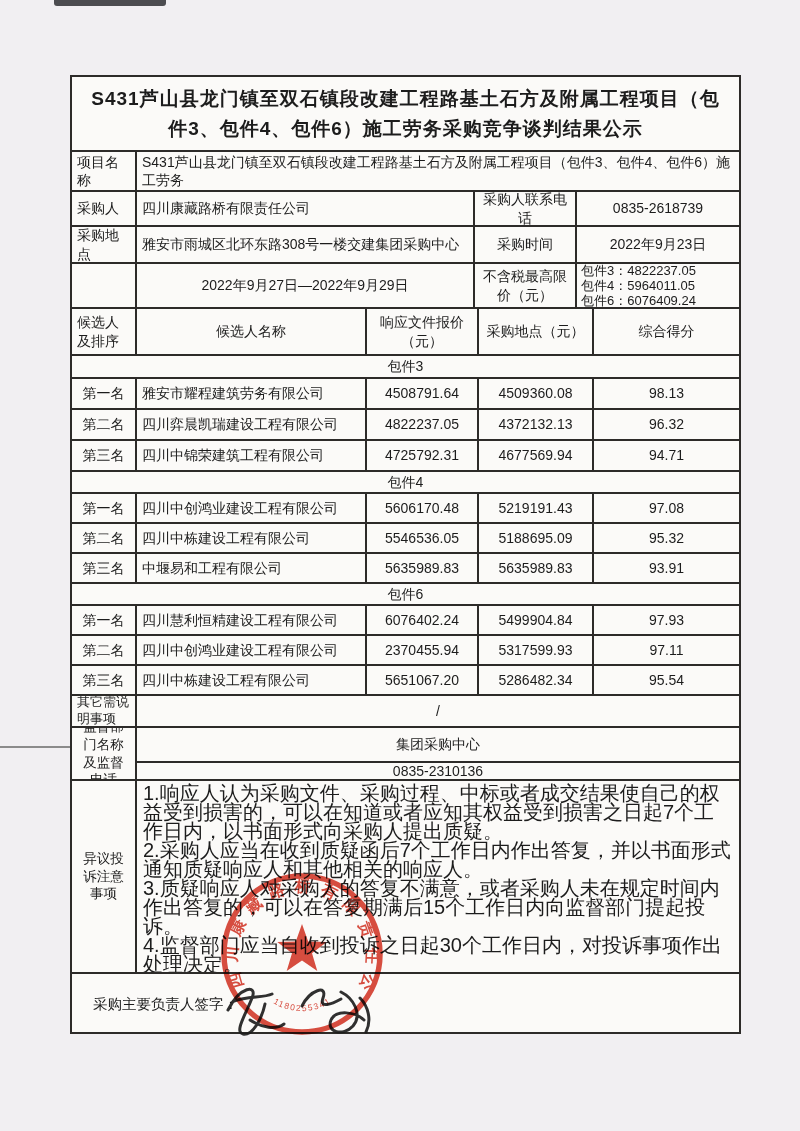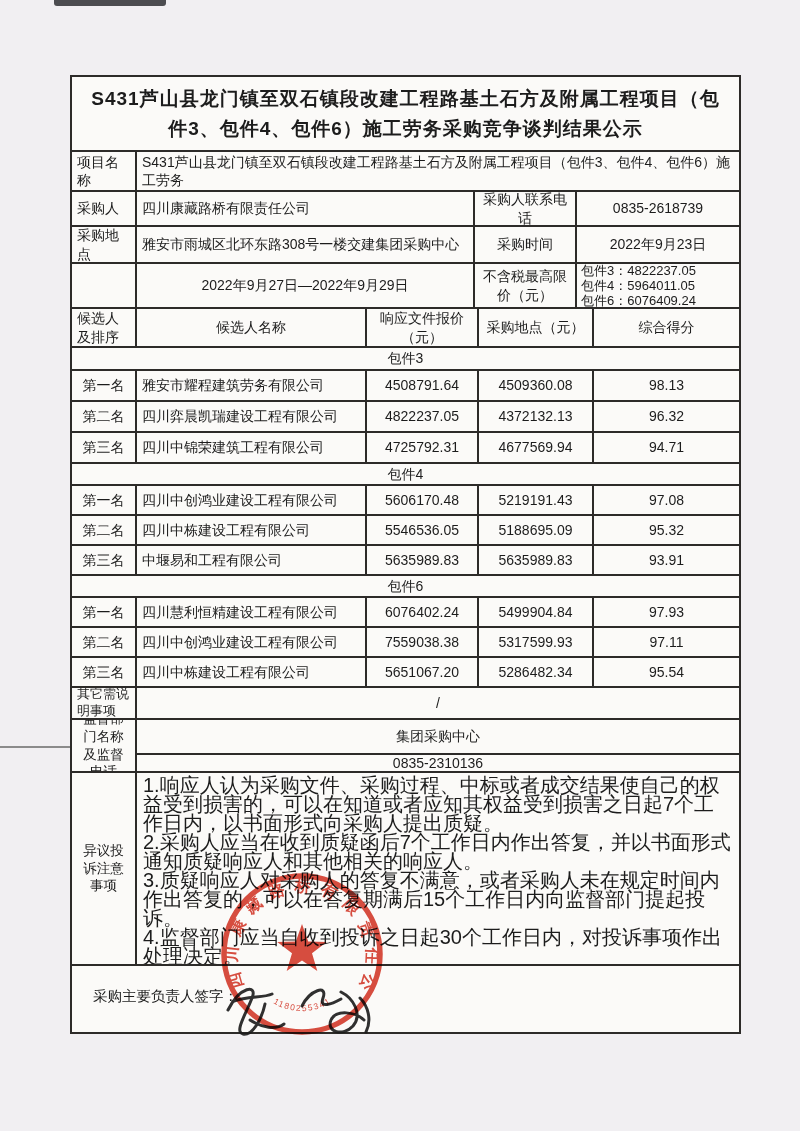--- a/index.html
+++ b/index.html
@@ -38,21 +38,21 @@
   .b4{flex:0 0 115px;}
   .b5{flex:1 1 auto;}
   .full{flex:1 1 auto;}
 
   .r-title{height:75px;}
   .r-title .cell{font-size:19px;font-weight:bold;line-height:1.55;letter-spacing:1px;padding:8px 14px;}
   .r-project{height:40px;}
   .r-purchaser{height:35px;}
   .r-location{height:37px;}
   .r-dates{height:45px;}
-  .r-header{height:39px;}
+  .r-header{height:47px;}
   .r-sect{height:23px;}
   .r-sect4,.r-sect6{height:22px;}
   .r-bid{height:31px;}
   .r-bid30{height:30px;}
   .r-other{height:32px;justify-content:flex-end;}
   .r-super{height:53px;}
   .r-objection{height:193px;}
   .r-sign{height:60px;}
 
   .maxprice{flex-direction:column;align-items:flex-start;justify-content:center;font-size:13px;line-height:1.16;padding-left:4px;}
@@ -173,21 +173,21 @@
   <div class="row r-bid r-bid30">
     <div class="cell b1">第一名</div>
     <div class="cell b2 left">四川慧利恒精建设工程有限公司</div>
     <div class="cell b3">6076402.24</div>
     <div class="cell b4">5499904.84</div>
     <div class="cell b5">97.93</div>
   </div>
   <div class="row r-bid r-bid30">
     <div class="cell b1">第二名</div>
     <div class="cell b2 left">四川中创鸿业建设工程有限公司</div>
-    <div class="cell b3">7559038.38</div>
+    <div class="cell b3">2370455.94</div>
     <div class="cell b4">5317599.93</div>
     <div class="cell b5">97.11</div>
   </div>
   <div class="row r-bid r-bid30">
     <div class="cell b1">第三名</div>
     <div class="cell b2 left">四川中栋建设工程有限公司</div>
     <div class="cell b3">5651067.20</div>
     <div class="cell b4">5286482.34</div>
     <div class="cell b5">95.54</div>
   </div>

